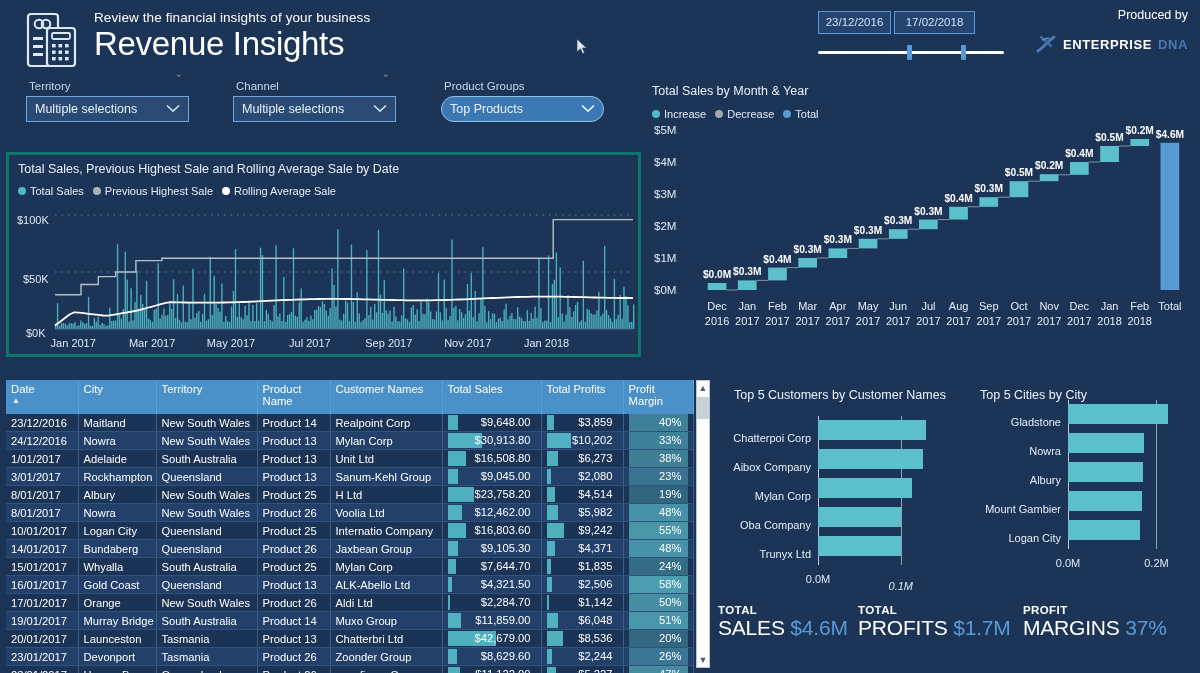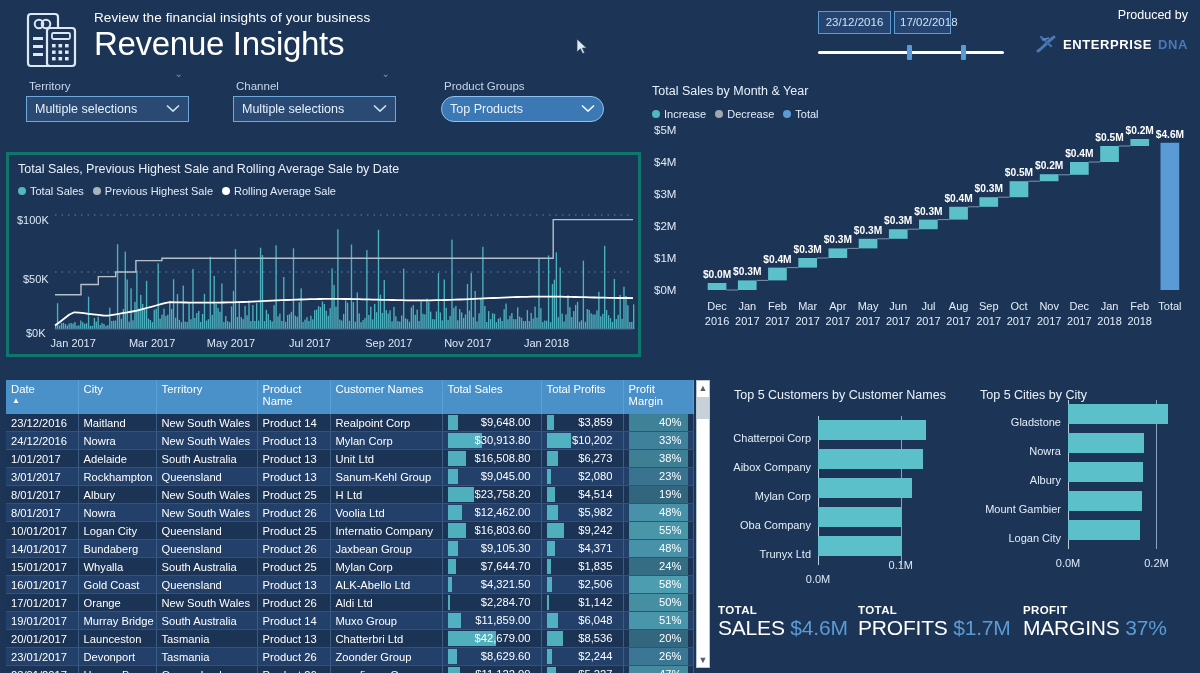--- a/index.html
+++ b/index.html
@@ -25,21 +25,21 @@
 
   
   .dateslicer { position: absolute; left: 818px; top: 11px; width: 188px; height: 52px; }
   .dchip {
     position: absolute; top: 0; height: 23px; line-height: 21px;
     border: 1px solid #5b9bd5; background: #254570;
     color: #cfe2f7; font-size: 11.5px; text-align: center;
     padding: 0 5px;
   }
   .dchip.a { left: 0; width: 73px; }
-  .dchip.b { left: 76px; width: 57px; }
+  .dchip.b { left: 76px; width: 81px; }
   .drail { position: absolute; left: 0; top: 40px; width: 186px; height: 3px; background: #ffffff; border-radius: 2px; }
   .dhandle { position: absolute; top: 34px; width: 5px; height: 15px; background: #5b9bd5; border-radius: 1px; }
 
   .prodby { position: absolute; right: 12px; top: 8px; font-size: 12.5px; color: #ffffff; }
   .brand  { position: absolute; right: 12px; top: 34px; display: flex; align-items: center; gap: 6px; }
   .brand-t1 { font-size: 13px; font-weight: bold; color: #ffffff; letter-spacing: .6px; }
   .brand-t2 { font-size: 13px; font-weight: bold; color: #4a79b5; letter-spacing: .6px; }
 
   
   .slicer { position: absolute; top: 80px; width: 163px; }
@@ -1062,21 +1062,21 @@
         <div class="hbar" style="position: absolute; left: 100px; top: 12px; width: 108.414px;"></div>
         <div class="bc-lbl" style="position: absolute; left: 0px; top: 45px; width: 93px;">Aibox Company</div>
         <div class="hbar" style="position: absolute; left: 100px; top: 41px; width: 105.103px;"></div>
         <div class="bc-lbl" style="position: absolute; left: 0px; top: 74px; width: 93px;">Mylan Corp</div>
         <div class="hbar" style="position: absolute; left: 100px; top: 70px; width: 93.5172px;"></div>
         <div class="bc-lbl" style="position: absolute; left: 0px; top: 103px; width: 93px;">Oba Company</div>
         <div class="hbar" style="position: absolute; left: 100px; top: 99px; width: 82.7586px;"></div>
         <div class="bc-lbl" style="position: absolute; left: 0px; top: 132px; width: 93px;">Trunyx Ltd</div>
         <div class="hbar" style="position: absolute; left: 100px; top: 128px; width: 82.7586px;"></div>
         <div class="bc-tick" style="position: absolute; left: 100px; top: 165px; transform: translateX(-50%); white-space: nowrap;">0.0M</div>
-        <div class="bc-tick" style="position: absolute; left: 182.759px; top: 151px; transform: translateX(-50%); white-space: nowrap;">0.1M</div>
+        <div class="bc-tick" style="position: absolute; left: 182.759px; top: 172px; transform: translateX(-50%); white-space: nowrap; font-style: italic;">0.1M</div>
       </div>
   </div>
 
   <div class="barchart" style="left:958px; width:240px">
     <div class="bc-title" style="position:absolute;left:22px;top:8px">Top 5 Cities by City</div>
     <div id="bc2" style="position:absolute;left:0;top:12px;width:240px;height:180px">
         <div style="position: absolute; left: 110px; top: 8px; width: 1px; height: 149px; background: rgb(185, 202, 219);"></div>
         <div style="position: absolute; left: 198.462px; top: 8px; width: 1px; height: 149px; background: rgb(139, 164, 189);"></div>
         <div class="bc-lbl" style="position: absolute; left: 0px; top: 16px; width: 103px;">Gladstone</div>
         <div class="hbar" style="position: absolute; left: 110px; top: 12px; width: 100.404px;"></div>

